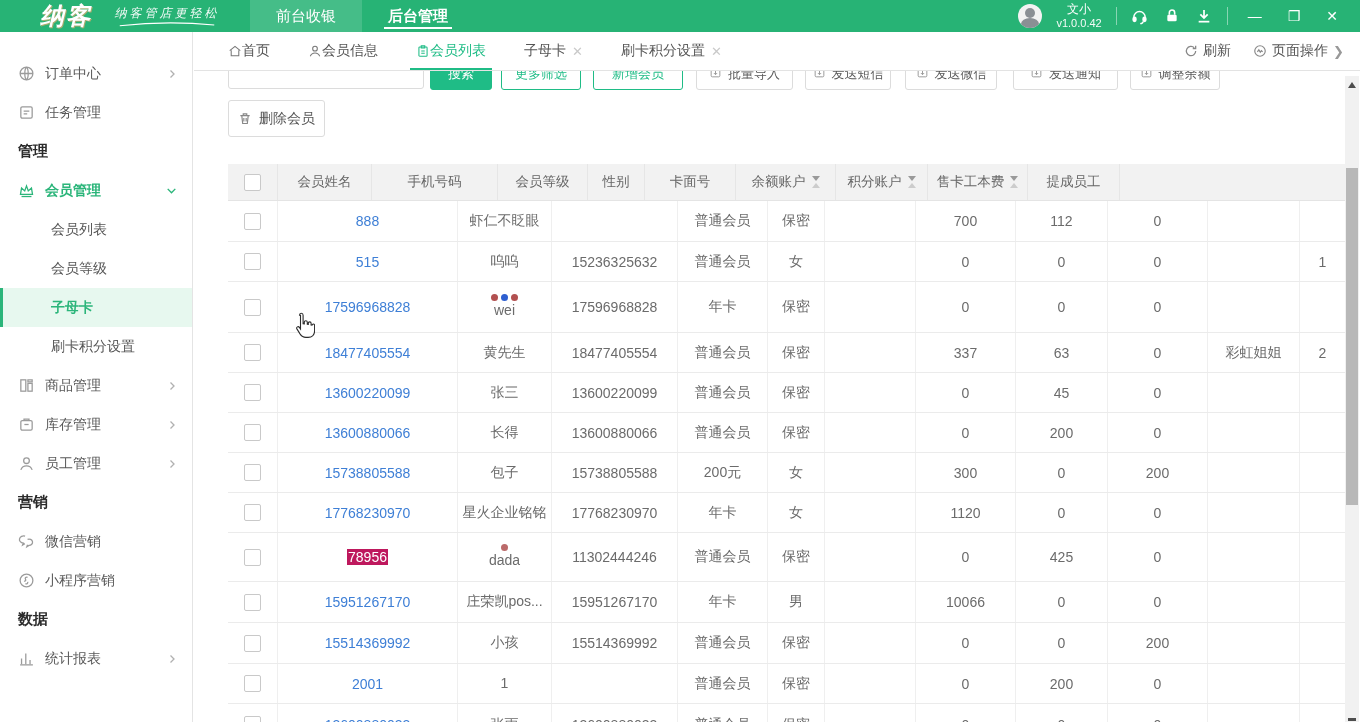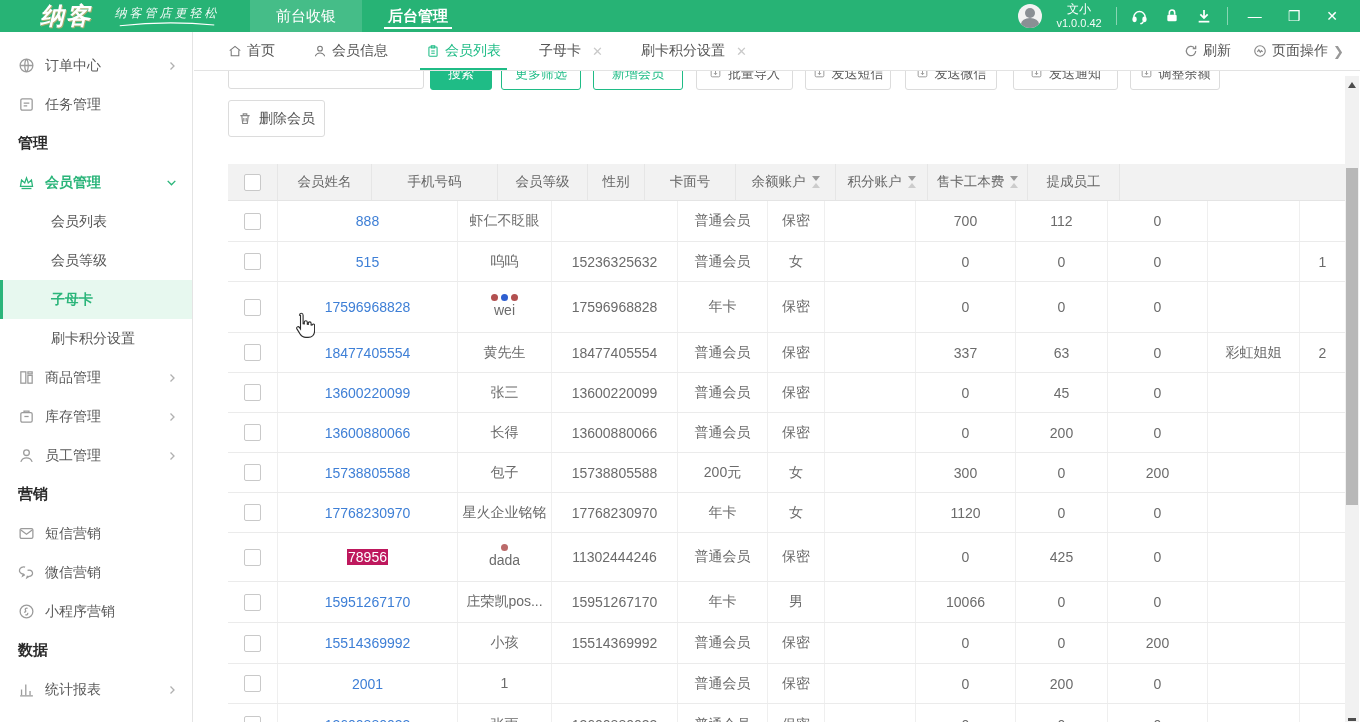--- a/index.html
+++ b/index.html
@@ -28,33 +28,33 @@
   .username{font-size:12px;text-align:center;}
   .version{font-size:11px;opacity:.95;}
   .tb-sep{width:1px;height:18px;background:rgba(255,255,255,.45);}
   .tb-icon{width:18px;height:18px;display:flex;align-items:center;justify-content:center;color:#fff;}
   .win-controls{display:flex;align-items:center;gap:26px;padding:0 8px 0 6px;font-size:14px;}
   .win-glyph{color:#fff;cursor:default;}
   
   .tabbar{position:absolute;left:194px;top:32px;width:1166px;height:38px;background:#fff;
           border-bottom:1px solid #e3e3e3;display:flex;align-items:center;}
   .tabs{display:flex;align-items:center;height:100%;padding-left:34px;gap:38px;}
-  .tab{display:flex;align-items:center;gap:5px;font-size:14px;color:#555;height:100%;position:relative;cursor:default;}
+  .tab{display:flex;align-items:center;font-size:14px;color:#555;height:100%;position:relative;cursor:default;}
   .tab .ticon{display:flex;color:#777;}
   .tab.active{color:#1fbc86;}
   .tab.active .ticon{color:#1fbc86;}
   .tab.active::after{content:"";position:absolute;left:-6px;right:-6px;bottom:0;height:2px;background:#1fbc86;}
   .tab-close{color:#c9c9c9;font-size:13px;margin-left:6px;}
   .tabbar-right{margin-left:auto;display:flex;align-items:flex-start;gap:22px;padding-right:16px;font-size:14px;color:#555;}
   .tb-act{display:flex;align-items:center;gap:5px;cursor:default;}
   .tb-act .ticon{color:#888;display:flex;}
   .chev{color:#999;font-size:13px;}
   
   .sidebar{position:absolute;left:0;top:32px;width:193px;height:690px;background:#fff;
-           border-right:1px solid #e4e4e4;overflow:hidden;padding-top:14px;box-sizing:border-box;}
+           border-right:1px solid #e4e4e4;overflow:hidden;padding-top:22px;box-sizing:border-box;}
   .side-item{height:39px;display:flex;align-items:center;padding:0 14px 0 18px;gap:10px;
              font-size:14px;color:#595959;cursor:default;box-sizing:border-box;}
   .side-item .sicon{display:flex;color:#9b9b9b;flex:none;}
   .side-item .arrow{margin-left:auto;color:#b0b0b0;display:flex;}
   .side-item.green{color:#2bb57a;font-weight:bold;}
   .side-item.green .sicon,.side-item.green .arrow{color:#2bb57a;}
   .side-section{height:39px;display:flex;align-items:center;padding-left:18px;font-size:15px;
                 font-weight:bold;color:#2b2b2b;box-sizing:border-box;}
   .side-sub{height:39px;display:flex;align-items:center;padding-left:48px;font-size:14px;color:#555;
             cursor:default;box-sizing:border-box;border-left:3px solid transparent;}
@@ -242,29 +242,20 @@
         <span class="arrow">
           <svg width="12" height="12" viewBox="0 0 24 24" fill="none" stroke="currentColor" stroke-width="2.6">
             <path d="M9 5l7 7-7 7"></path>
           </svg>
         </span>
       </div>
       <div class="side-section">营销</div>
       <div class="side-item">
         <span class="sicon">
           <svg width="17" height="17" viewBox="0 0 24 24" fill="none" stroke="currentColor" stroke-width="1.8">
-            <rect x="3" y="5" width="18" height="14" rx="2"></rect>
-            <path d="M4 7l8 6 8-6"></path>
-          </svg>
-        </span>
-        <span>短信营销</span>
-      </div>
-      <div class="side-item">
-        <span class="sicon">
-          <svg width="17" height="17" viewBox="0 0 24 24" fill="none" stroke="currentColor" stroke-width="1.8">
             <path d="M10 4.5a6 5 0 1 0-2.5 9.7l-1 2.8 3.2-2"></path>
             <path d="M13.5 9a5 4.5 0 1 1 2 8.6l-3 1.9 1-2.8"></path>
           </svg>
         </span>
         <span>微信营销</span>
       </div>
       <div class="side-item">
         <span class="sicon">
           <svg width="17" height="17" viewBox="0 0 24 24" fill="none" stroke="currentColor" stroke-width="1.8">
             <circle cx="12" cy="12" r="9"></circle>

